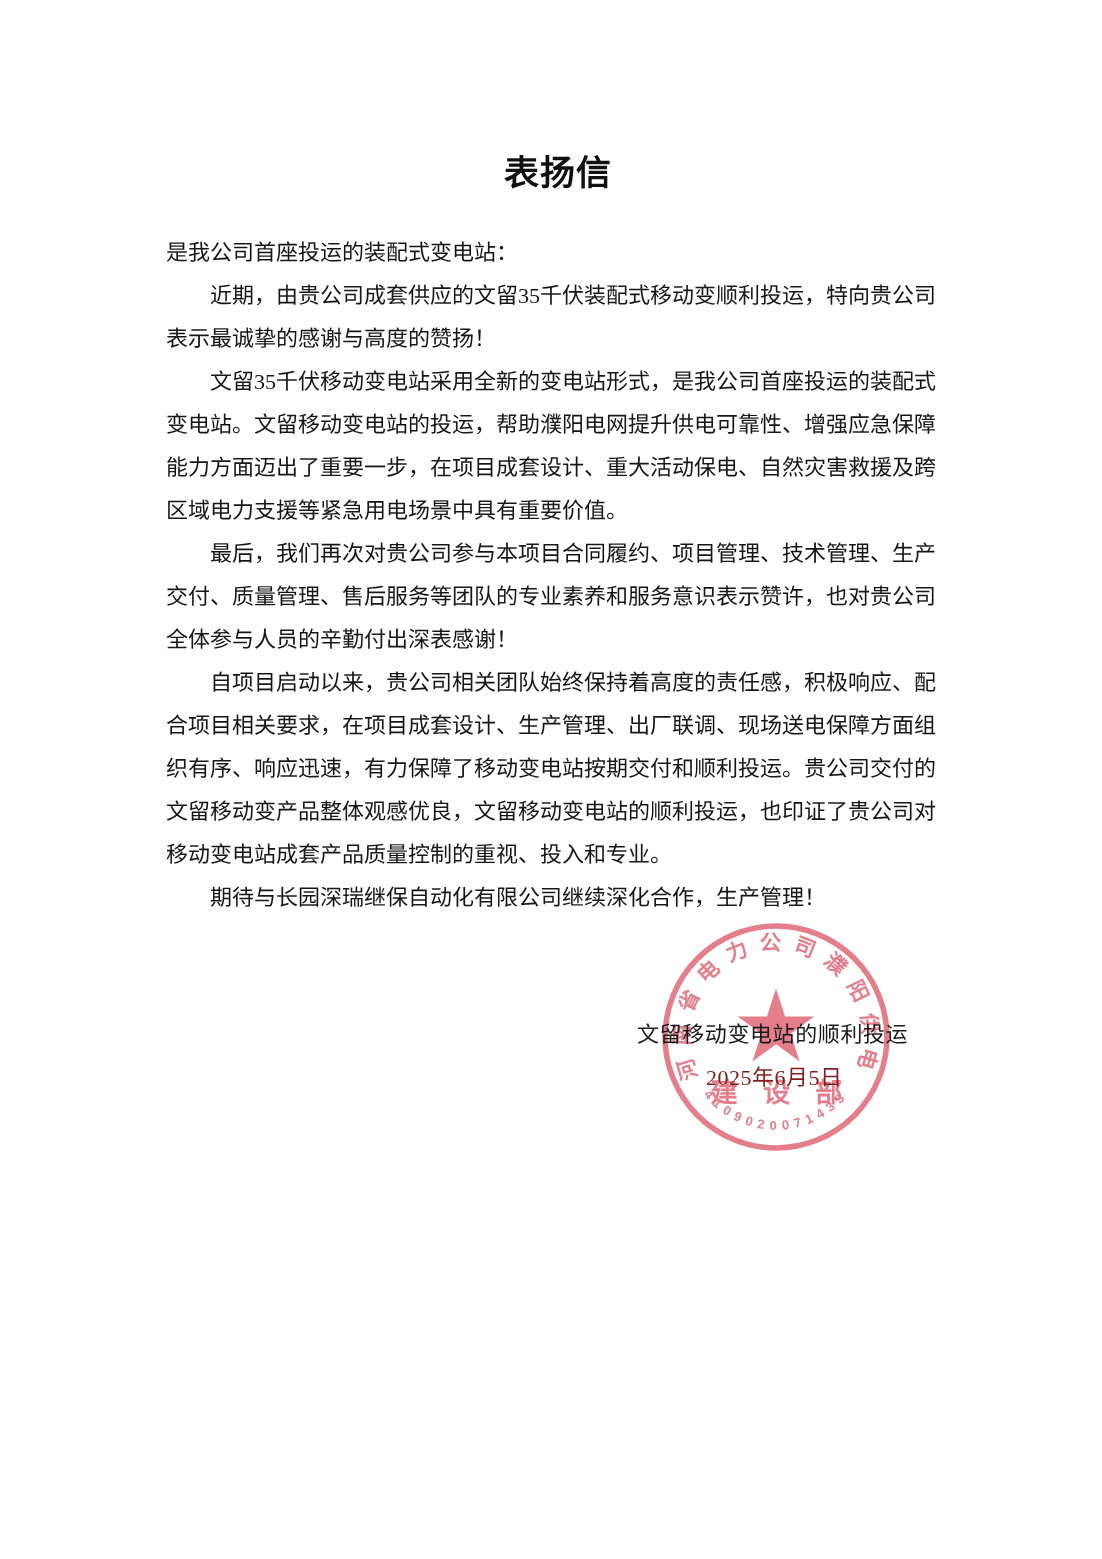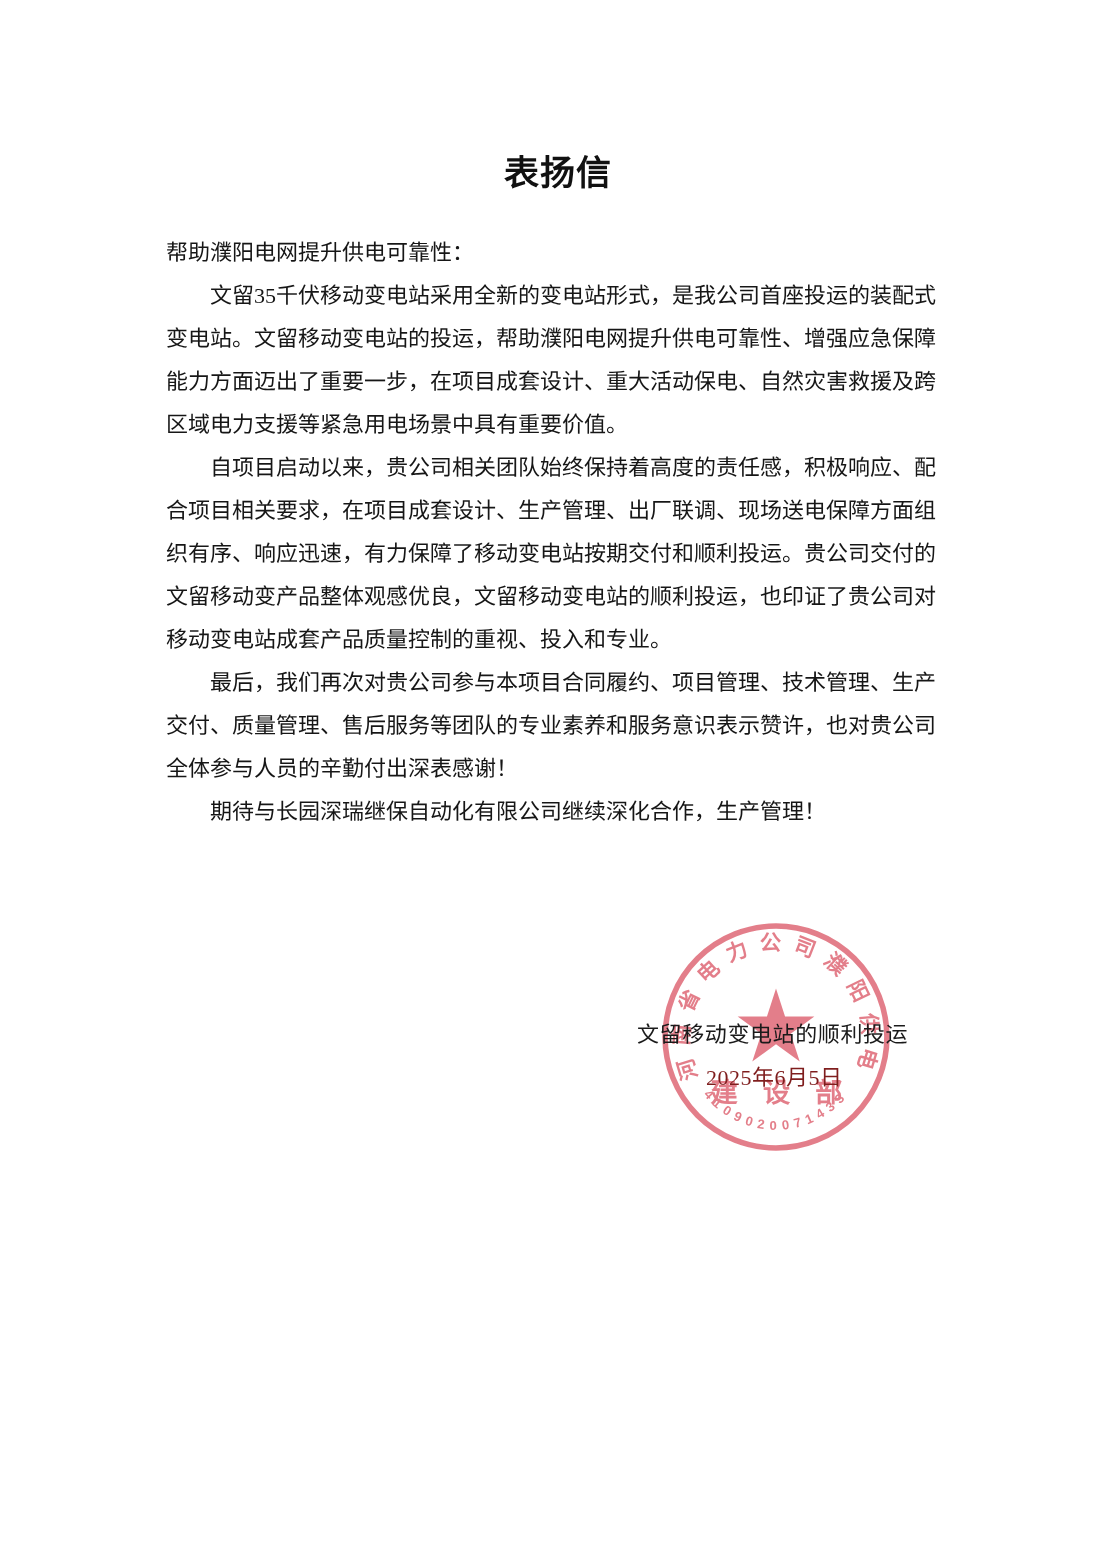--- a/index.html
+++ b/index.html
@@ -85,24 +85,25 @@
   }
 </style>
 </head>
 <body>
 
 <div class="page">
 
   <div class="doc-title">表扬信</div>
 
   <div class="doc-body">
-    <p>帮助濮阳电网提升供电可靠性：</p>
+    <p>是我公司首座投运的装配式变电站：</p>
+    <p class="indent">近期，由贵公司成套供应的文留35千伏装配式移动变顺利投运，特向贵公司表示最诚挚的感谢与高度的赞扬！</p>
     <p class="indent">文留35千伏移动变电站采用全新的变电站形式，是我公司首座投运的装配式变电站。文留移动变电站的投运，帮助濮阳电网提升供电可靠性、增强应急保障能力方面迈出了重要一步，在项目成套设计、重大活动保电、自然灾害救援及跨区域电力支援等紧急用电场景中具有重要价值。</p>
+    <p class="indent">最后，我们再次对贵公司参与本项目合同履约、项目管理、技术管理、生产交付、质量管理、售后服务等团队的专业素养和服务意识表示赞许，也对贵公司全体参与人员的辛勤付出深表感谢！</p>
     <p class="indent">自项目启动以来，贵公司相关团队始终保持着高度的责任感，积极响应、配合项目相关要求，在项目成套设计、生产管理、出厂联调、现场送电保障方面组织有序、响应迅速，有力保障了移动变电站按期交付和顺利投运。贵公司交付的文留移动变产品整体观感优良，文留移动变电站的顺利投运，也印证了贵公司对移动变电站成套产品质量控制的重视、投入和专业。</p>
-    <p class="indent">最后，我们再次对贵公司参与本项目合同履约、项目管理、技术管理、生产交付、质量管理、售后服务等团队的专业素养和服务意识表示赞许，也对贵公司全体参与人员的辛勤付出深表感谢！</p>
     <p class="indent">期待与长园深瑞继保自动化有限公司继续深化合作，生产管理！</p>
   </div>
 
   <svg class="seal" viewBox="0 0 240 240" xmlns="http://www.w3.org/2000/svg">
     <g opacity="0.8">
       <circle cx="120" cy="120" r="110" fill="none" stroke-width="5.5" stroke="#dd5f6d"></circle>
 
       <path id="sealArcPath" d="M 39.2 149.4 A 86 86 0 1 1 200.8 149.4" fill="none"></path>
       <text class="arc-company" fill="#dd5f6d">
         <textPath href="#sealArcPath" startOffset="50%" text-anchor="middle">国网河南省电力公司濮阳供电公司</textPath>

